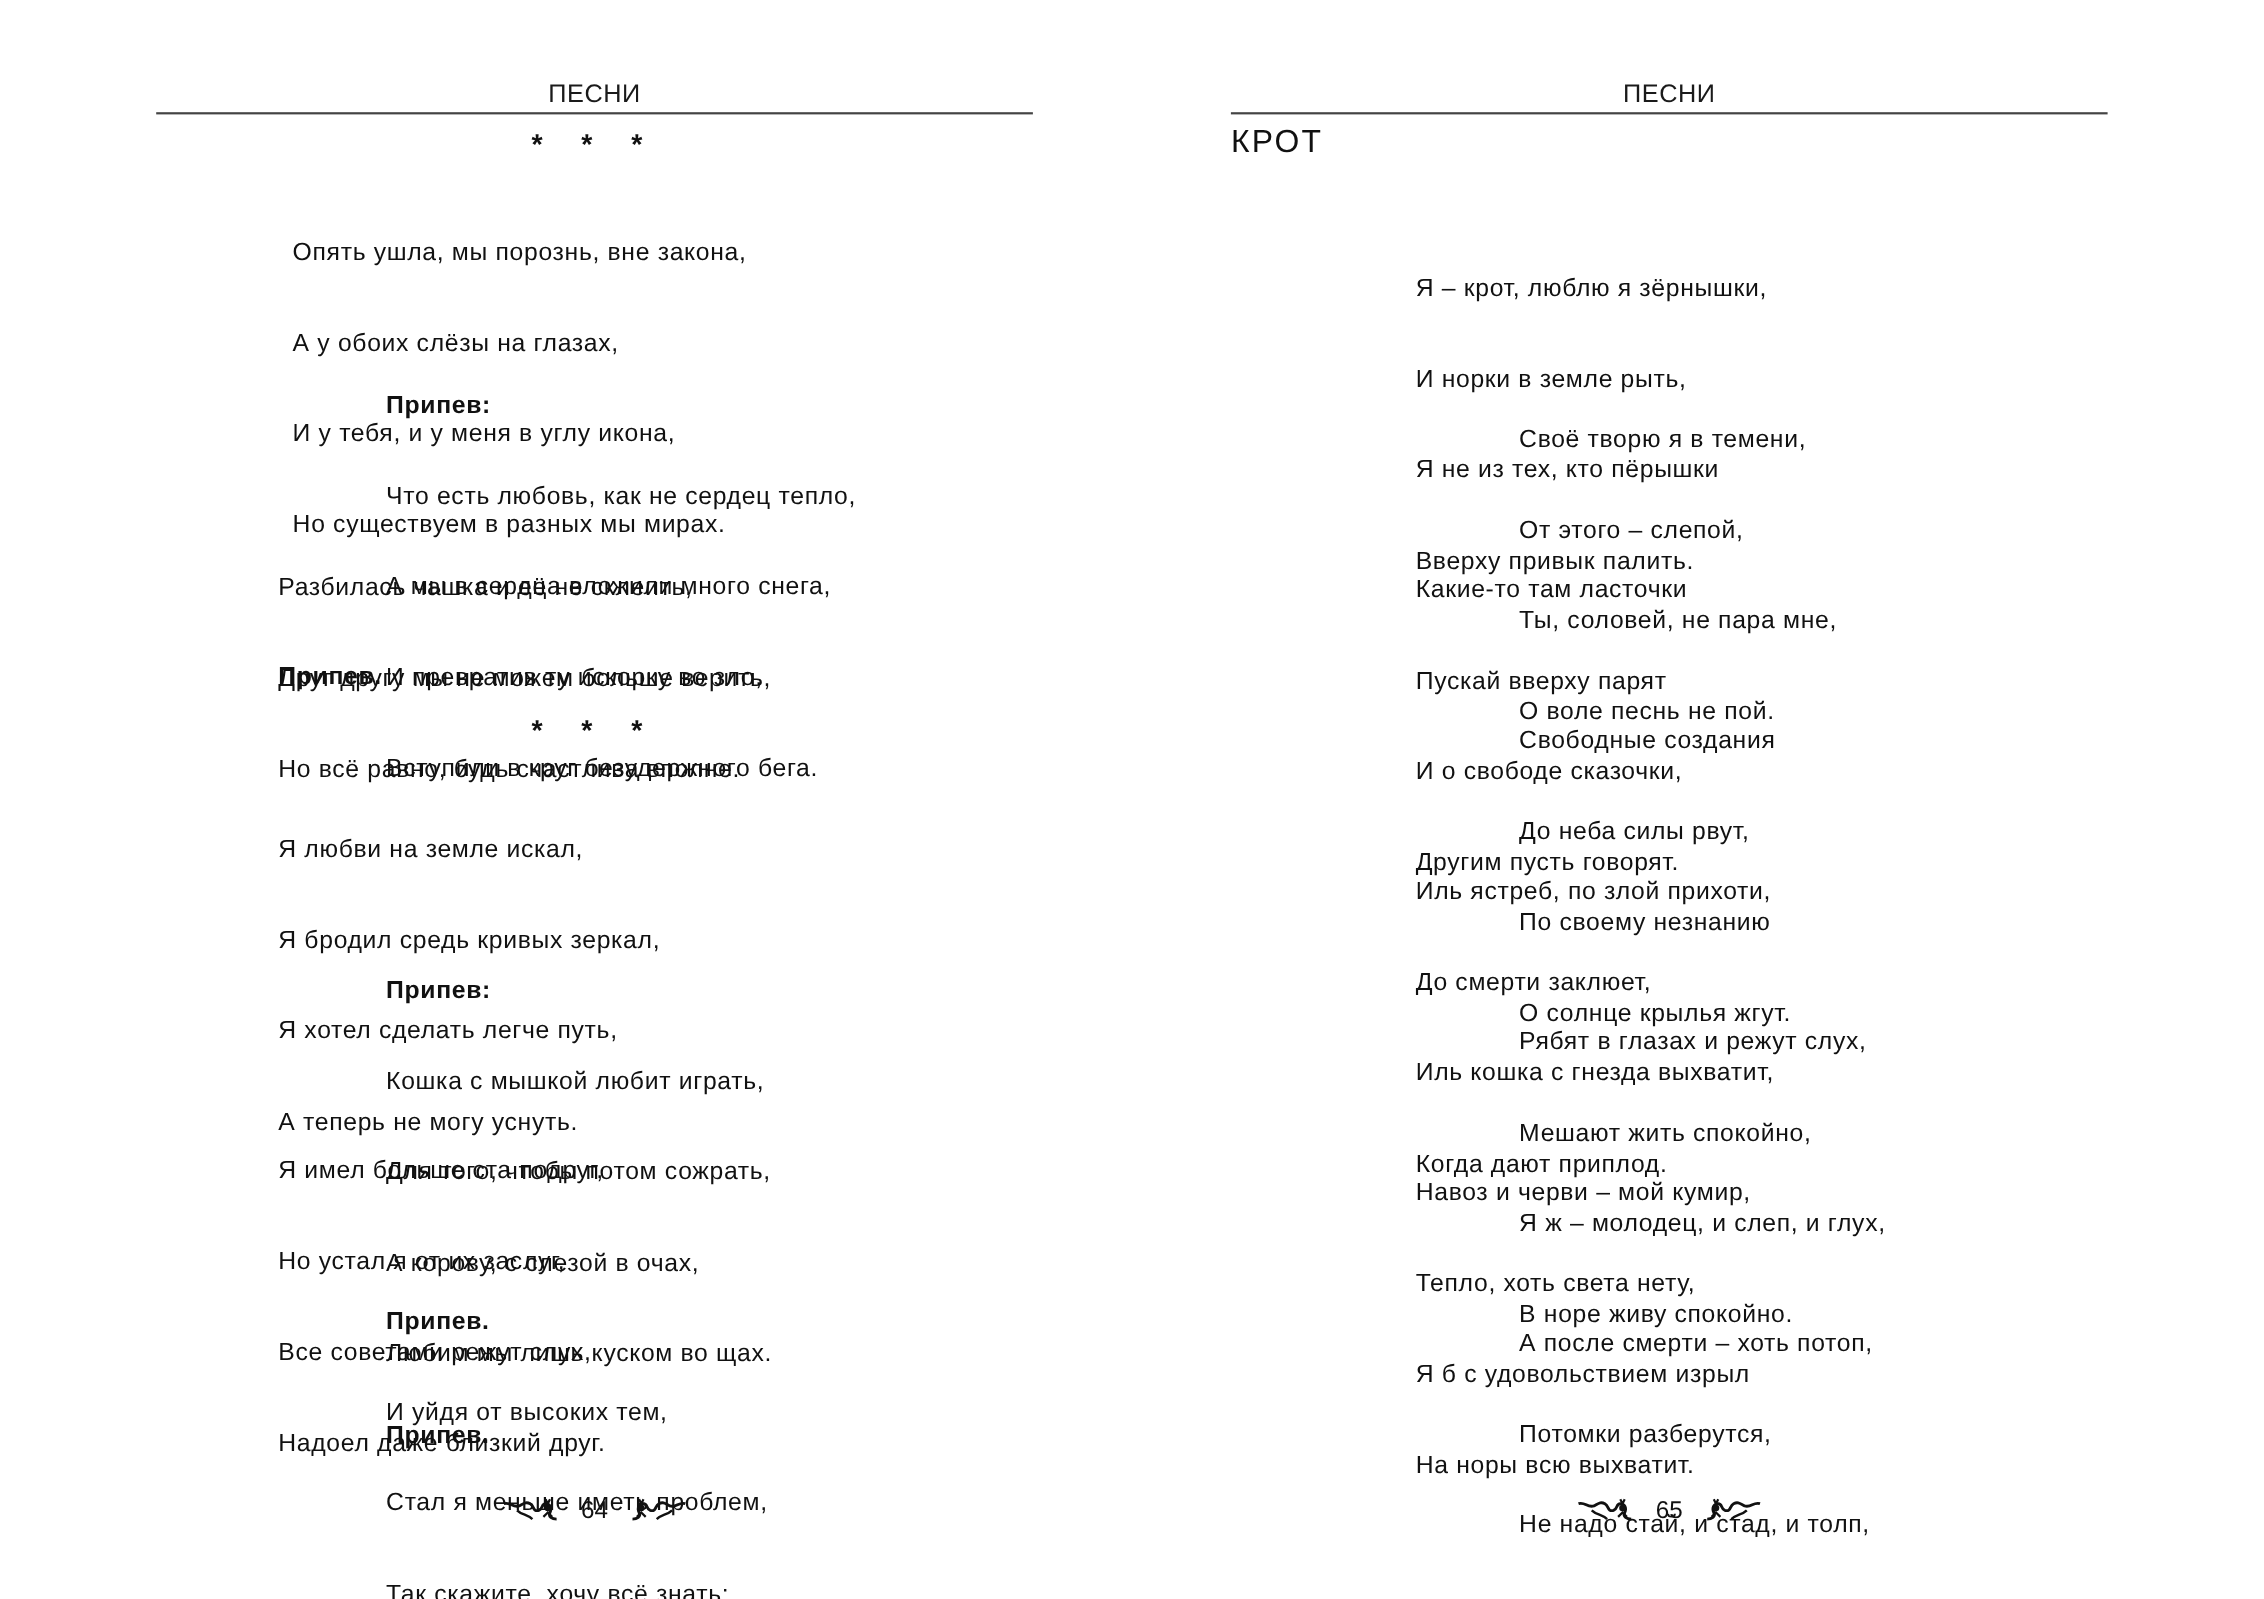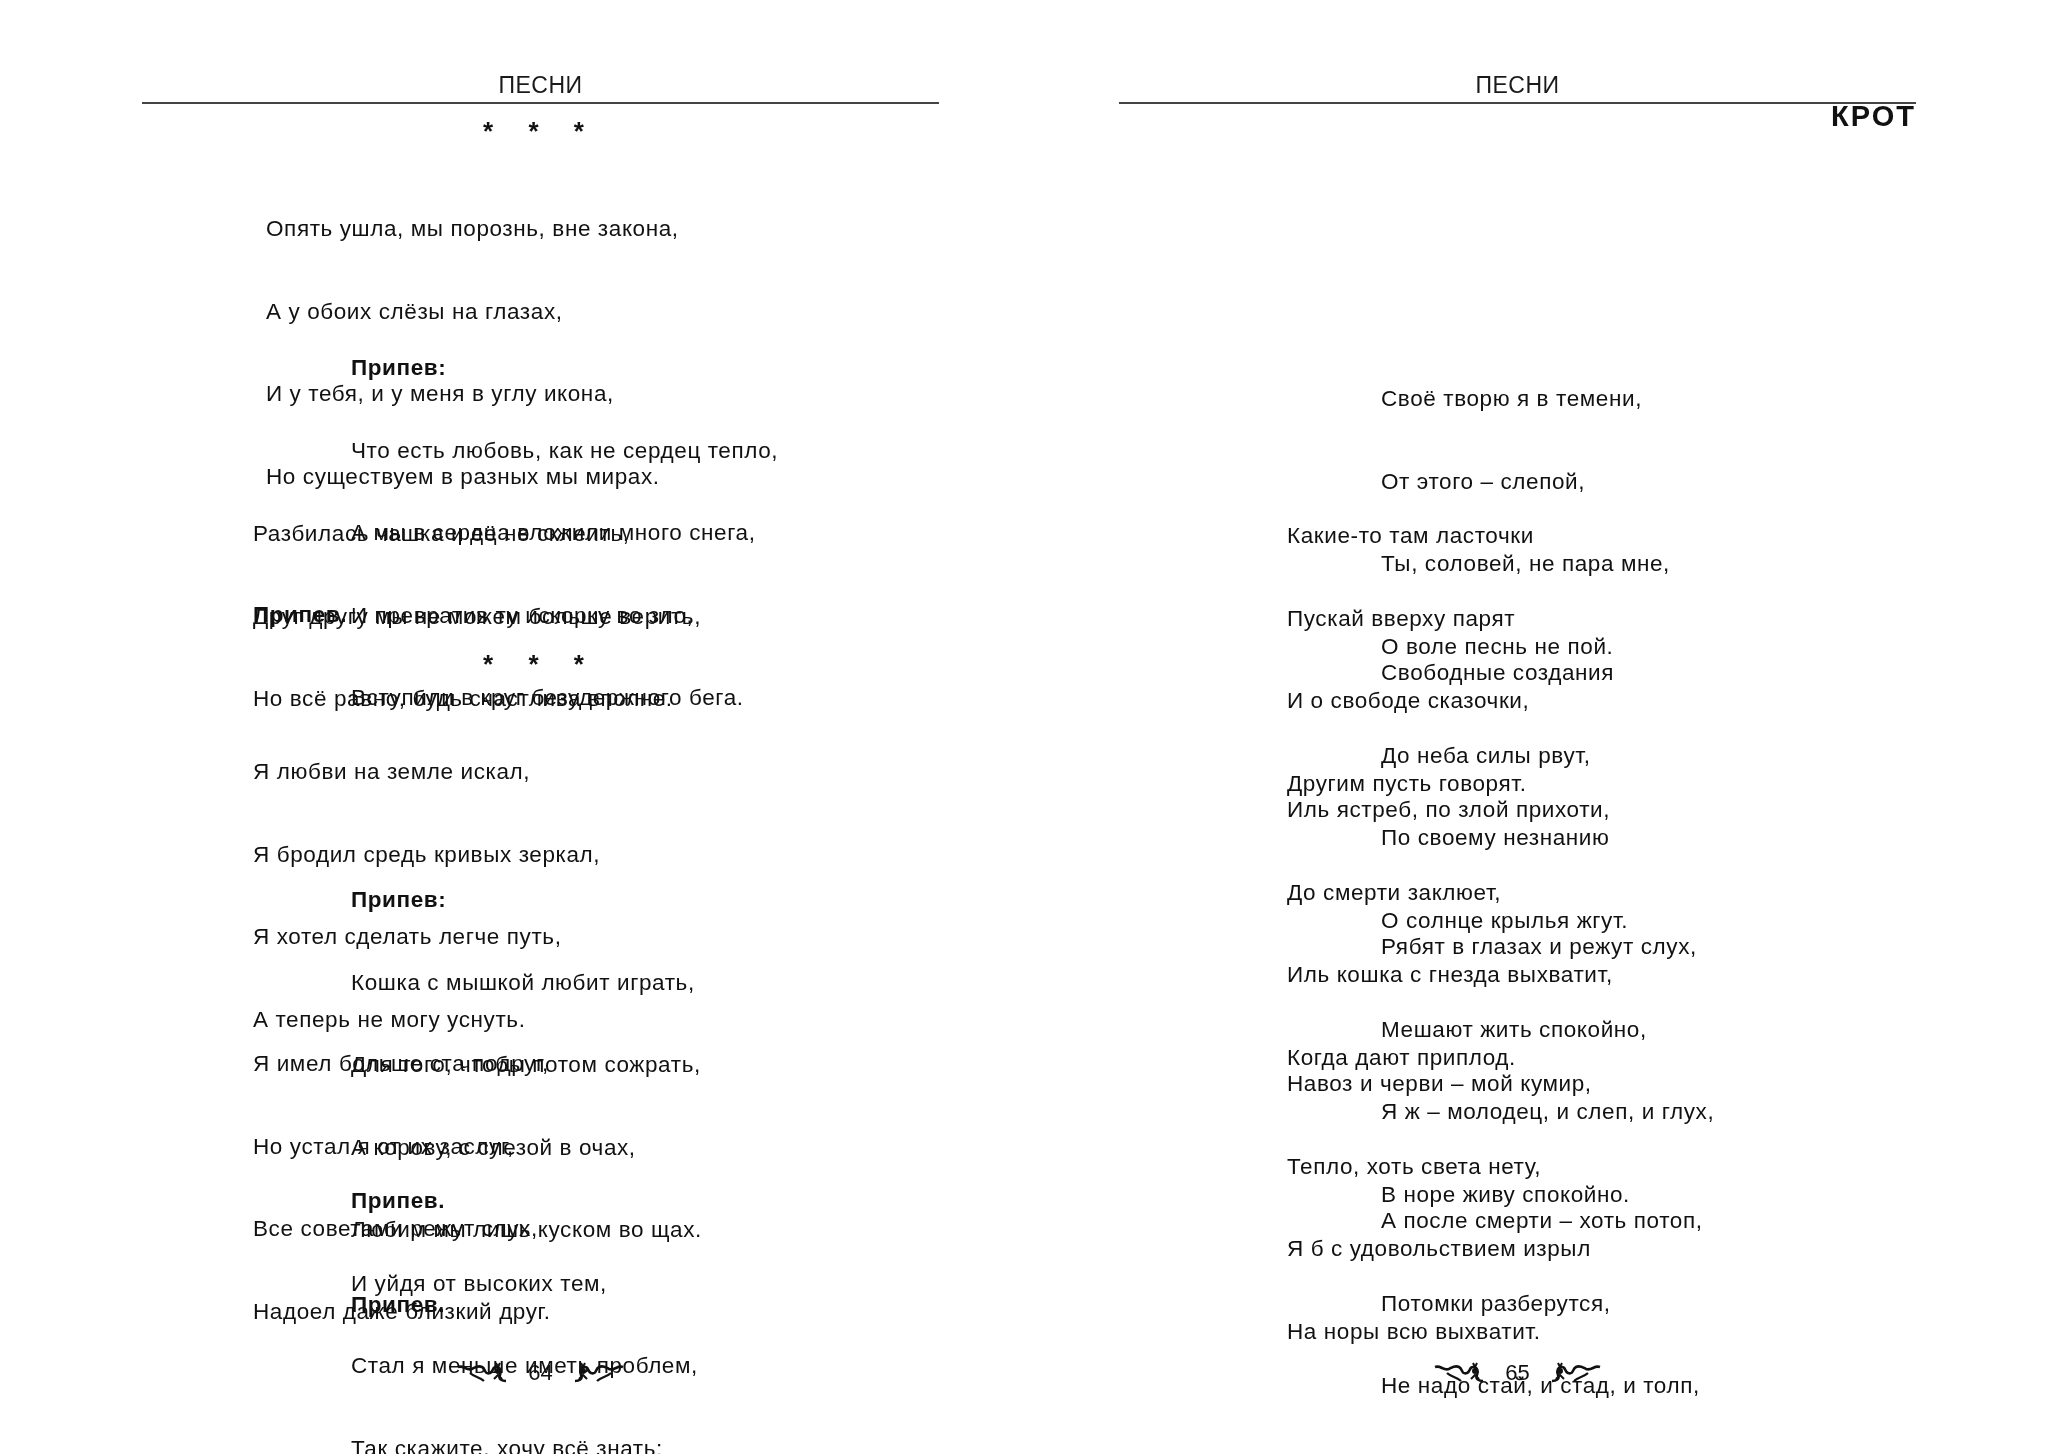--- a/index.html
+++ b/index.html
@@ -6,22 +6,22 @@
   body { width: 2058px; height: 1454px; position: relative; overflow: hidden;
          font-family: "Liberation Sans", sans-serif; color: #111111; }
   .page { position: absolute; top: 0; height: 1454px; }
   .page-left { left: 142px; width: 797px; }
   .page-right { left: 1119px; width: 797px; }
   .running-head { position: absolute; top: 72px; left: 0; width: 100%; text-align: center;
                   font-size: 23px; letter-spacing: 0.5px; color: #1a1a1a; }
   .rule { position: absolute; top: 102px; left: 0; width: 100%; height: 2px; background: #444444; }
   .stars { position: absolute; left: 0; width: 100%; text-align: center; font-size: 26px;
            font-weight: bold; letter-spacing: 14px; line-height: 20px; }
-  .song-title { position: absolute; top: 100px; left: 0; width: 100%; text-align: right;
-                font-size: 29px; font-weight: 700; letter-spacing: 2px; }
+  .song-title { position: absolute; top: 113px; left: 0; width: 100%; text-align: left;
+                font-size: 29px; font-weight: 400; letter-spacing: 2px; }
   .stanza { position: absolute; font-size: 22.5px; line-height: 27.5px; letter-spacing: 0.6px; white-space: pre; }
   .stanza .line { display: block; }
   .chorus-label { display: block; font-weight: bold; }
   .refrain { position: absolute; font-size: 22.5px; line-height: 27.5px; font-weight: bold; letter-spacing: 0.6px; }
   .folio { position: absolute; top: 1356px; left: 0; width: 100%; text-align: center; font-size: 22px; }
   .folio .num { display: inline-block; margin: 4px 14px; vertical-align: middle; }
   .orn { display: inline-block; width: 52px; height: 24px; vertical-align: middle; }
 </style>
 </head>
 <body>
@@ -104,20 +104,26 @@
       <path d="M40 2 L42 6 L44 2 M38 18 L42 14 L46 18" fill="none" stroke="#111" stroke-width="2"></path>
     </svg>
   </div>
 </div>
 
 <div class="page page-right">
   <div class="running-head">ПЕСНИ</div>
   <div class="rule"></div>
   <div class="song-title">КРОТ</div>
 
+  <div class="stanza" style="left:168px; top:193px">
+    <span class="line">Я – крот, люблю я зёрнышки,</span>
+    <span class="line">И норки в земле рыть,</span>
+    <span class="line">Я не из тех, кто пёрышки</span>
+    <span class="line">Вверху привык палить.</span>
+  </div>
   <div class="stanza" style="left:168px; top:467px">
     <span class="line">Какие-то там ласточки</span>
     <span class="line">Пускай вверху парят</span>
     <span class="line">И о свободе сказочки,</span>
     <span class="line">Другим пусть говорят.</span>
   </div>
   <div class="stanza" style="left:262px; top:330px">
     <span class="line">Своё творю я в темени,</span>
     <span class="line">От этого – слепой,</span>
     <span class="line">Ты, соловей, не пара мне,</span>

